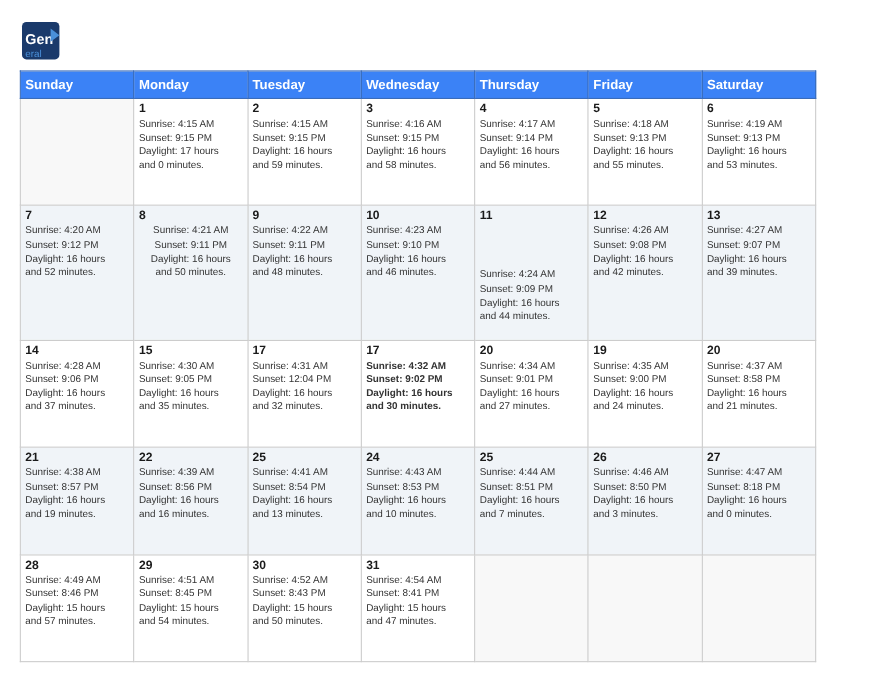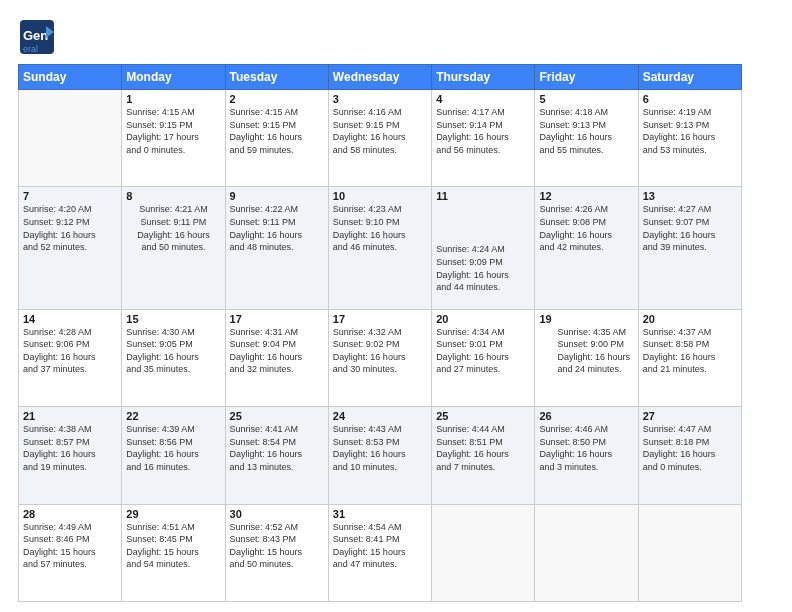--- a/index.html
+++ b/index.html
@@ -230,41 +230,41 @@
           <td>
             <span class="day-number">15</span>
             <div class="day-info" style="white-space: pre-line;">Sunrise: 4:30 AM
 Sunset: 9:05 PM
 Daylight: 16 hours
 and 35 minutes.</div>
           </td>
           <td>
             <span class="day-number">17</span>
             <div class="day-info" style="white-space: pre-line;">Sunrise: 4:31 AM
-Sunset: 9:04 PM
+Sunset: 12:04 PM
 Daylight: 16 hours
 and 32 minutes.</div>
           </td>
           <td>
             <span class="day-number">17</span>
-            <div class="day-info" style="white-space: pre-line;">Sunrise: 4:32 AM
+            <div class="day-info" style="white-space: pre-line; font-weight: bold;">Sunrise: 4:32 AM
 Sunset: 9:02 PM
 Daylight: 16 hours
 and 30 minutes.</div>
           </td>
           <td>
             <span class="day-number">20</span>
             <div class="day-info" style="white-space: pre-line;">Sunrise: 4:34 AM
 Sunset: 9:01 PM
 Daylight: 16 hours
 and 27 minutes.</div>
           </td>
           <td>
             <span class="day-number">19</span>
-            <div class="day-info" style="white-space: pre-line; margin-left: 18px;">Sunrise: 4:35 AM
+            <div class="day-info" style="white-space: pre-line;">Sunrise: 4:35 AM
 Sunset: 9:00 PM
 Daylight: 16 hours
 and 24 minutes.</div>
           </td>
           <td>
             <span class="day-number">20</span>
             <div class="day-info" style="white-space: pre-line;">Sunrise: 4:37 AM
 Sunset: 8:58 PM
 Daylight: 16 hours
 and 21 minutes.</div>

